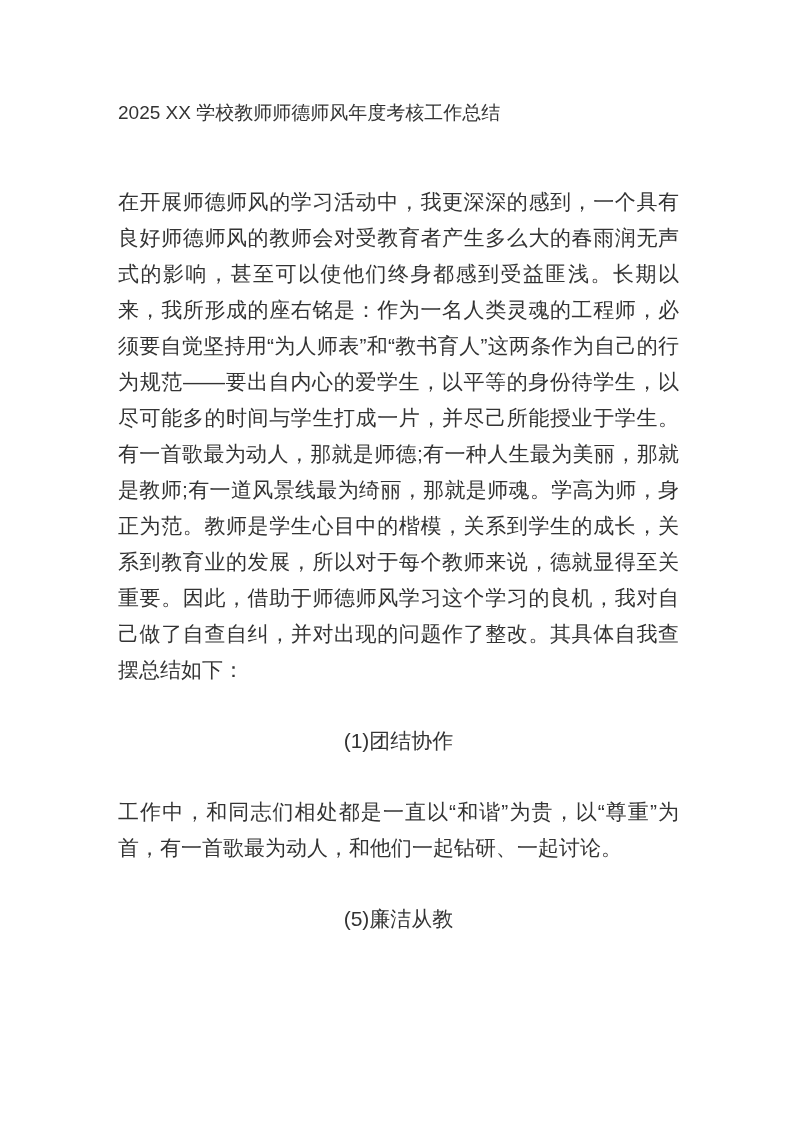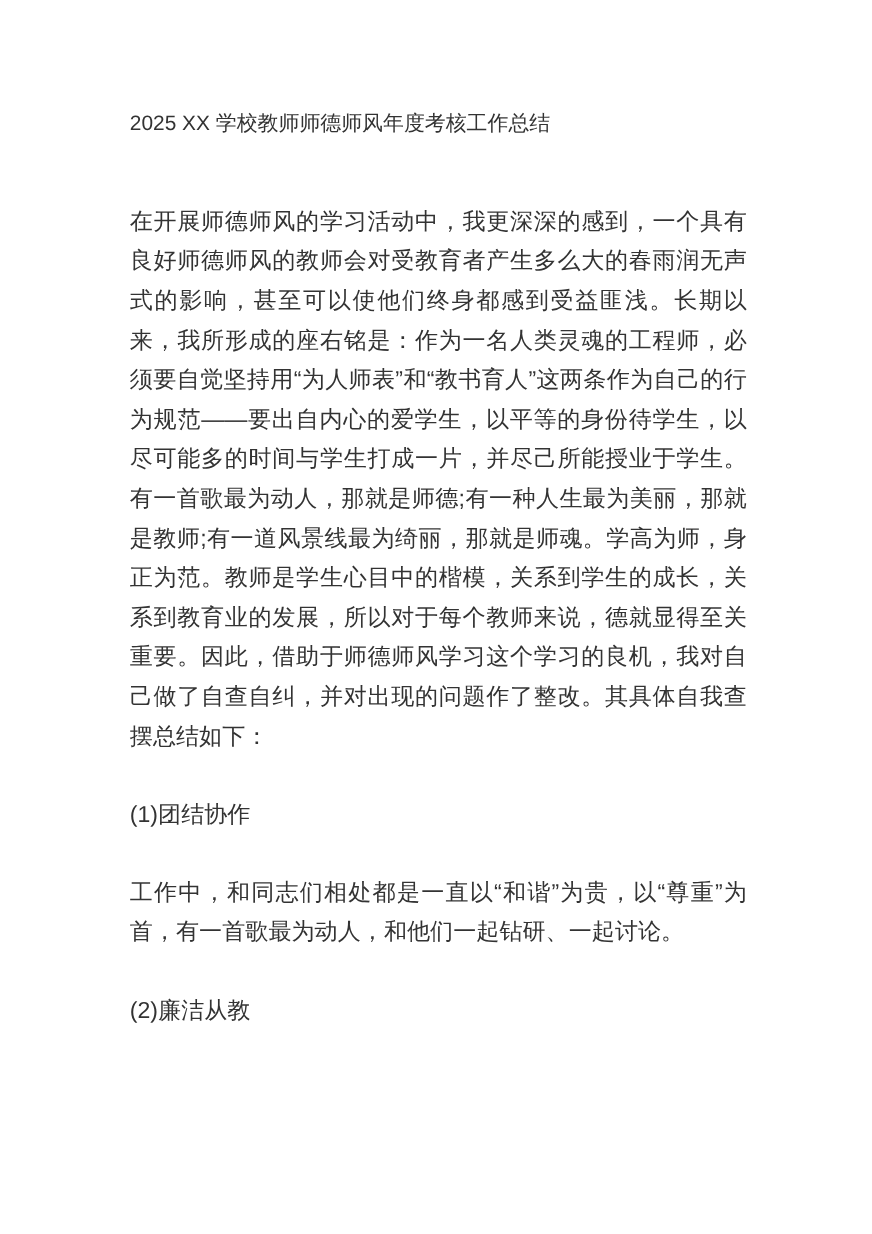--- a/index.html
+++ b/index.html
@@ -31,29 +31,29 @@
     margin: 0 0 10px 0;
     text-align: justify;
     text-justify: inter-character;
     word-break: break-all;
   }
   .heading {
     font-size: 21px;
     line-height: 42px;
     font-weight: normal;
     margin: 32px 0 32px 0;
-    text-align: left;
+    text-align: center;
   }
 </style>
 </head>
 <body>
 
 <div class="page">
   <h1 class="doc-title">2025 XX 学校教师师德师风年度考核工作总结</h1>
 
   <p class="para">在开展师德师风的学习活动中，我更深深的感到，一个具有良好师德师风的教师会对受教育者产生多么大的春雨润无声式的影响，甚至可以使他们终身都感到受益匪浅。长期以来，我所形成的座右铭是：作为一名人类灵魂的工程师，必须要自觉坚持用“为人师表”和“教书育人”这两条作为自己的行为规范——要出自内心的爱学生，以平等的身份待学生，以尽可能多的时间与学生打成一片，并尽己所能授业于学生。有一首歌最为动人，那就是师德;有一种人生最为美丽，那就是教师;有一道风景线最为绮丽，那就是师魂。学高为师，身正为范。教师是学生心目中的楷模，关系到学生的成长，关系到教育业的发展，所以对于每个教师来说，德就显得至关重要。因此，借助于师德师风学习这个学习的良机，我对自己做了自查自纠，并对出现的问题作了整改。其具体自我查摆总结如下：</p>
 
   <h2 class="heading">(1)团结协作</h2>
 
   <p class="para">工作中，和同志们相处都是一直以“和谐”为贵，以“尊重”为首，有一首歌最为动人，和他们一起钻研、一起讨论。</p>
 
-  <h2 class="heading">(2)廉洁从教</h2>
+  <h2 class="heading">(5)廉洁从教</h2>
 </div>
 
 </body></html>

